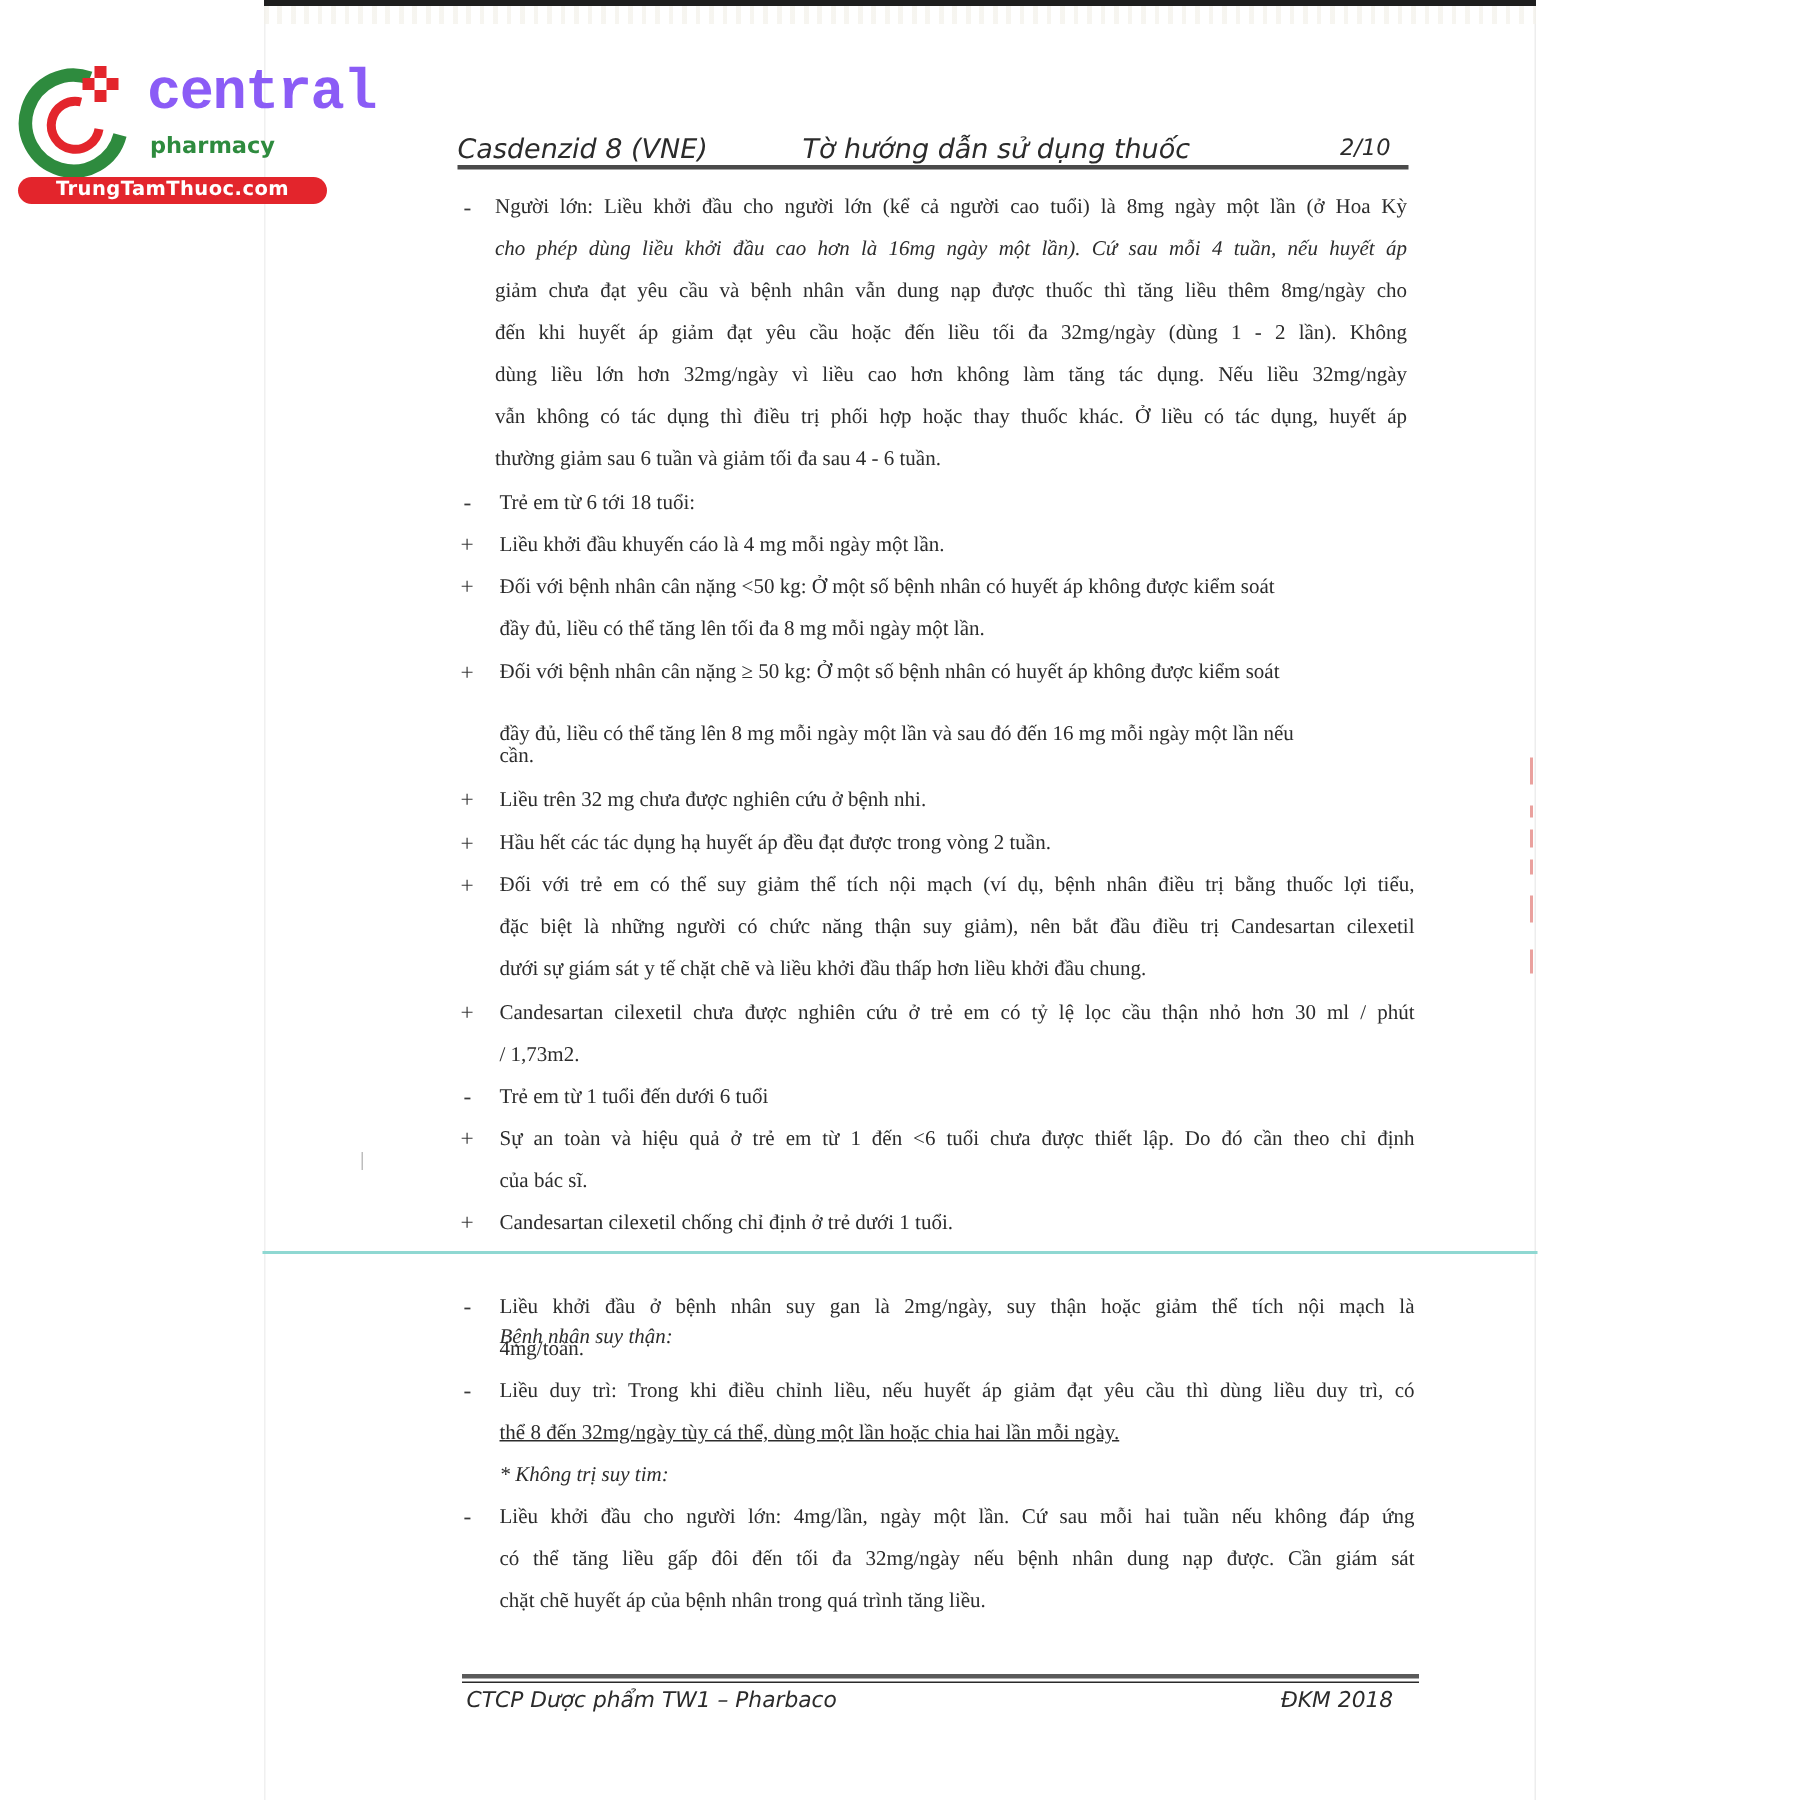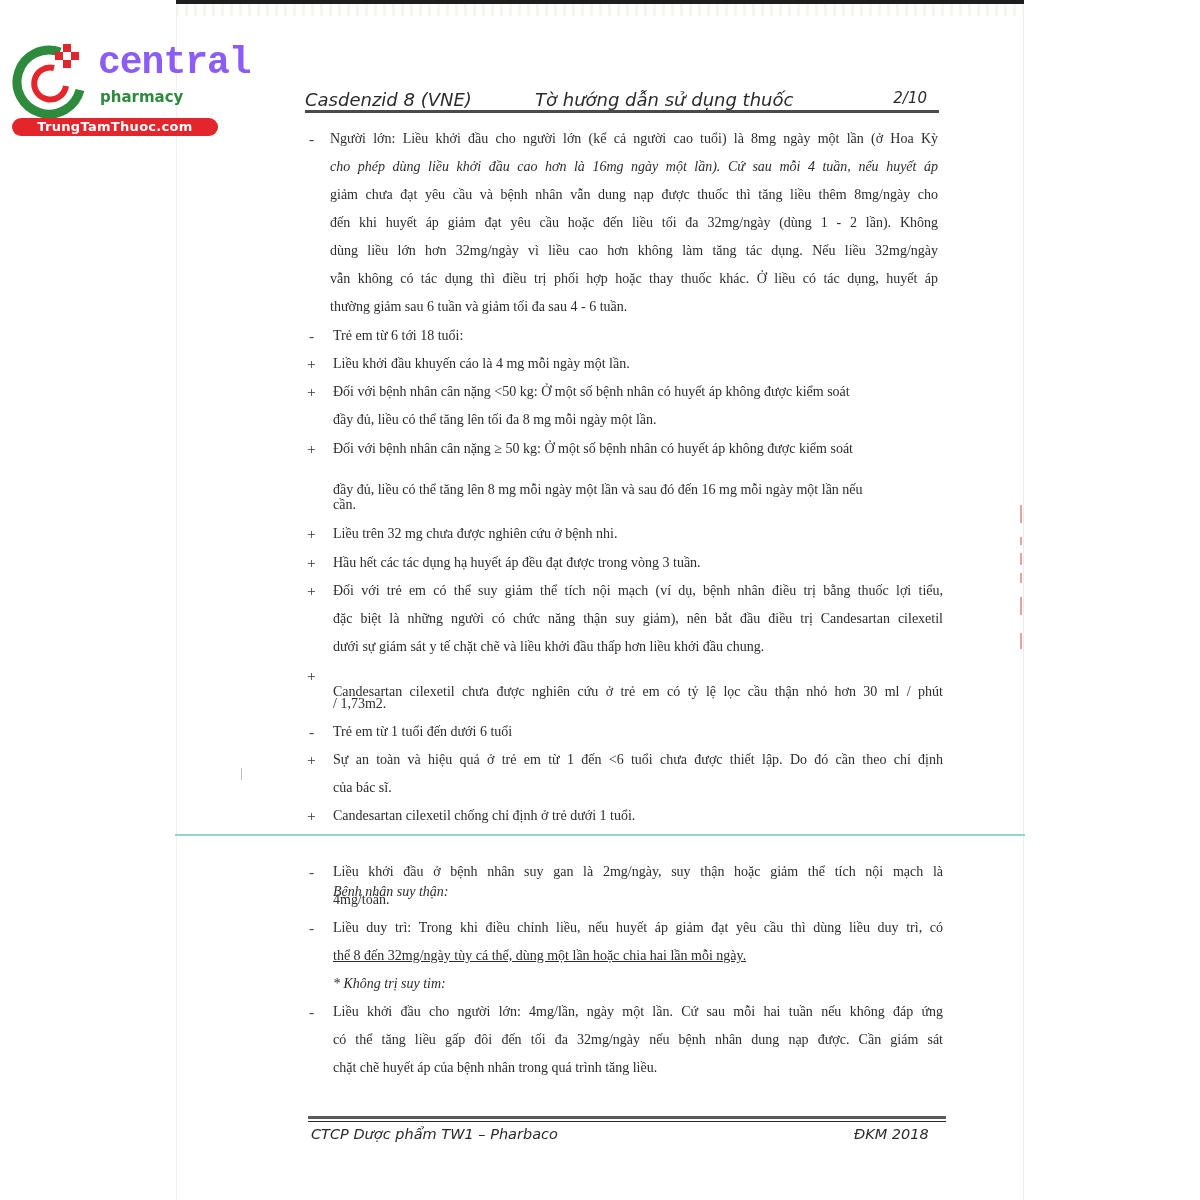--- a/index.html
+++ b/index.html
@@ -124,27 +124,27 @@
     <span class="mk" style="left: 307px; top: 382px;">+</span>
     <div class="line" style="left: 333px; top: 382px;"> Đối với bệnh nhân cân nặng &lt;50 kg: Ở một số bệnh nhân có huyết áp không được kiểm soát</div>
     <div class="line" style="left: 333px; top: 410px;">đầy đủ, liều có thể tăng lên tối đa 8 mg mỗi ngày một lần.</div>
     <span class="mk" style="left: 307px; top: 439px;">+</span>
     <div class="line" style="left: 333px; top: 439px;"> Đối với bệnh nhân cân nặng ≥ 50 kg: Ở một số bệnh nhân có huyết áp không được kiểm soát</div>
     <div class="line" style="left: 333px; top: 467px; margin-top: 13px;">đầy đủ, liều có thể tăng lên 8 mg mỗi ngày một lần và sau đó đến 16 mg mỗi ngày một lần nếu</div>
     <div class="line" style="left: 333px; top: 495px;">cần.</div>
     <span class="mk" style="left: 307px; top: 524px;">+</span>
     <div class="line" style="left: 333px; top: 524px;">Liều trên 32 mg chưa được nghiên cứu ở bệnh nhi.</div>
     <span class="mk" style="left: 307px; top: 553px;">+</span>
-    <div class="line" style="left: 333px; top: 553px;">Hầu hết các tác dụng hạ huyết áp đều đạt được trong vòng 3 tuần.</div>
+    <div class="line" style="left: 333px; top: 553px;">Hầu hết các tác dụng hạ huyết áp đều đạt được trong vòng 2 tuần.</div>
     <span class="mk" style="left: 307px; top: 581px;">+</span>
     <div class="line just" style="left: 333px; top: 581px; width: 610px;">Đối với trẻ em có thể suy giảm thể tích nội mạch (ví dụ, bệnh nhân điều trị bằng thuốc lợi tiểu,</div>
     <div class="line just" style="left: 333px; top: 609px; width: 610px;">đặc biệt là những người có chức năng thận suy giảm), nên bắt đầu điều trị Candesartan cilexetil</div>
     <div class="line" style="left: 333px; top: 637px;">dưới sự giám sát y tế chặt chẽ và liều khởi đầu thấp hơn liều khởi đầu chung.</div>
     <span class="mk" style="left: 307px; top: 666px;">+</span>
-    <div class="line just" style="left: 333px; top: 666px; width: 610px; margin-top: 16px;">Candesartan cilexetil chưa được nghiên cứu ở trẻ em có tỷ lệ lọc cầu thận nhỏ hơn 30 ml / phút</div>
+    <div class="line just" style="left: 333px; top: 666px; width: 610px;">Candesartan cilexetil chưa được nghiên cứu ở trẻ em có tỷ lệ lọc cầu thận nhỏ hơn 30 ml / phút</div>
     <div class="line" style="left: 333px; top: 694px;">/ 1,73m2.</div>
     <span class="mk" style="left: 309px; top: 722px;">-</span>
     <div class="line" style="left: 333px; top: 722px;">Trẻ em từ 1 tuổi đến dưới 6 tuổi</div>
     <span class="mk" style="left: 307px; top: 750px;">+</span>
     <div class="line just" style="left: 333px; top: 750px; width: 610px;">Sự an toàn và hiệu quả ở trẻ em từ 1 đến &lt;6 tuổi chưa được thiết lập. Do đó cần theo chỉ định</div>
     <div class="line" style="left: 333px; top: 778px;">của bác sĩ.</div>
     <span class="mk" style="left: 307px; top: 806px;">+</span>
     <div class="line" style="left: 333px; top: 806px;">Candesartan cilexetil chống chỉ định ở trẻ dưới 1 tuổi.</div>
     <div class="line it" style="left: 333px; top: 882px;">Bệnh nhân suy thận:</div>
     <span class="mk" style="left: 309px; top: 862px;">-</span>

